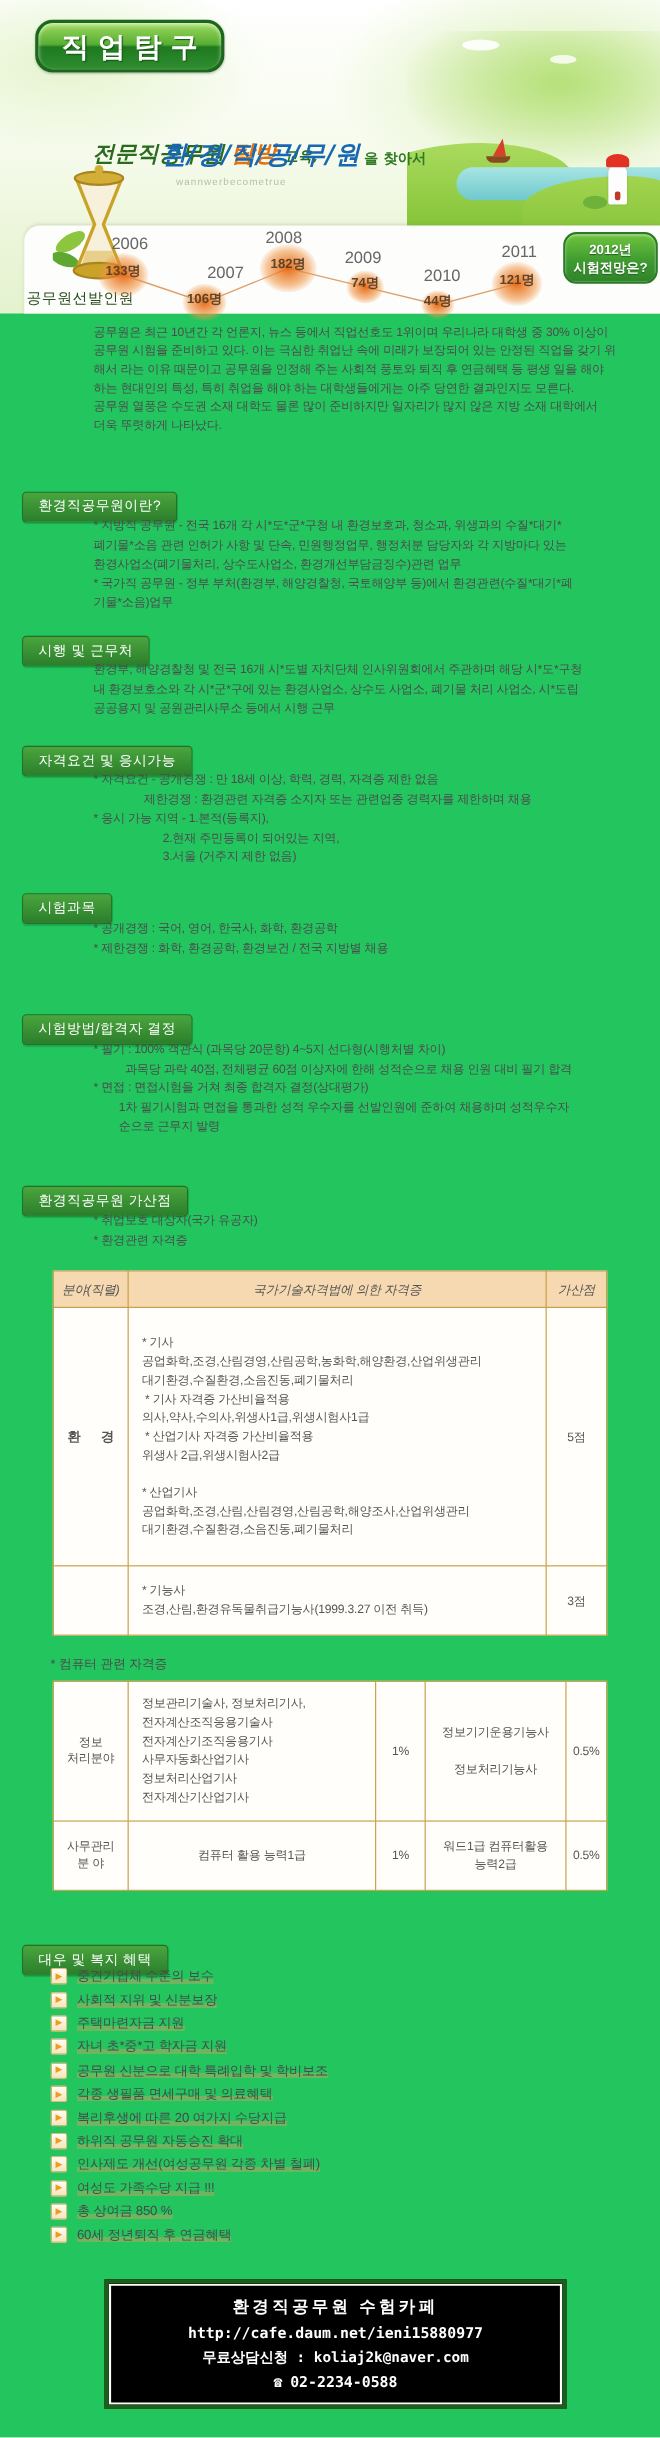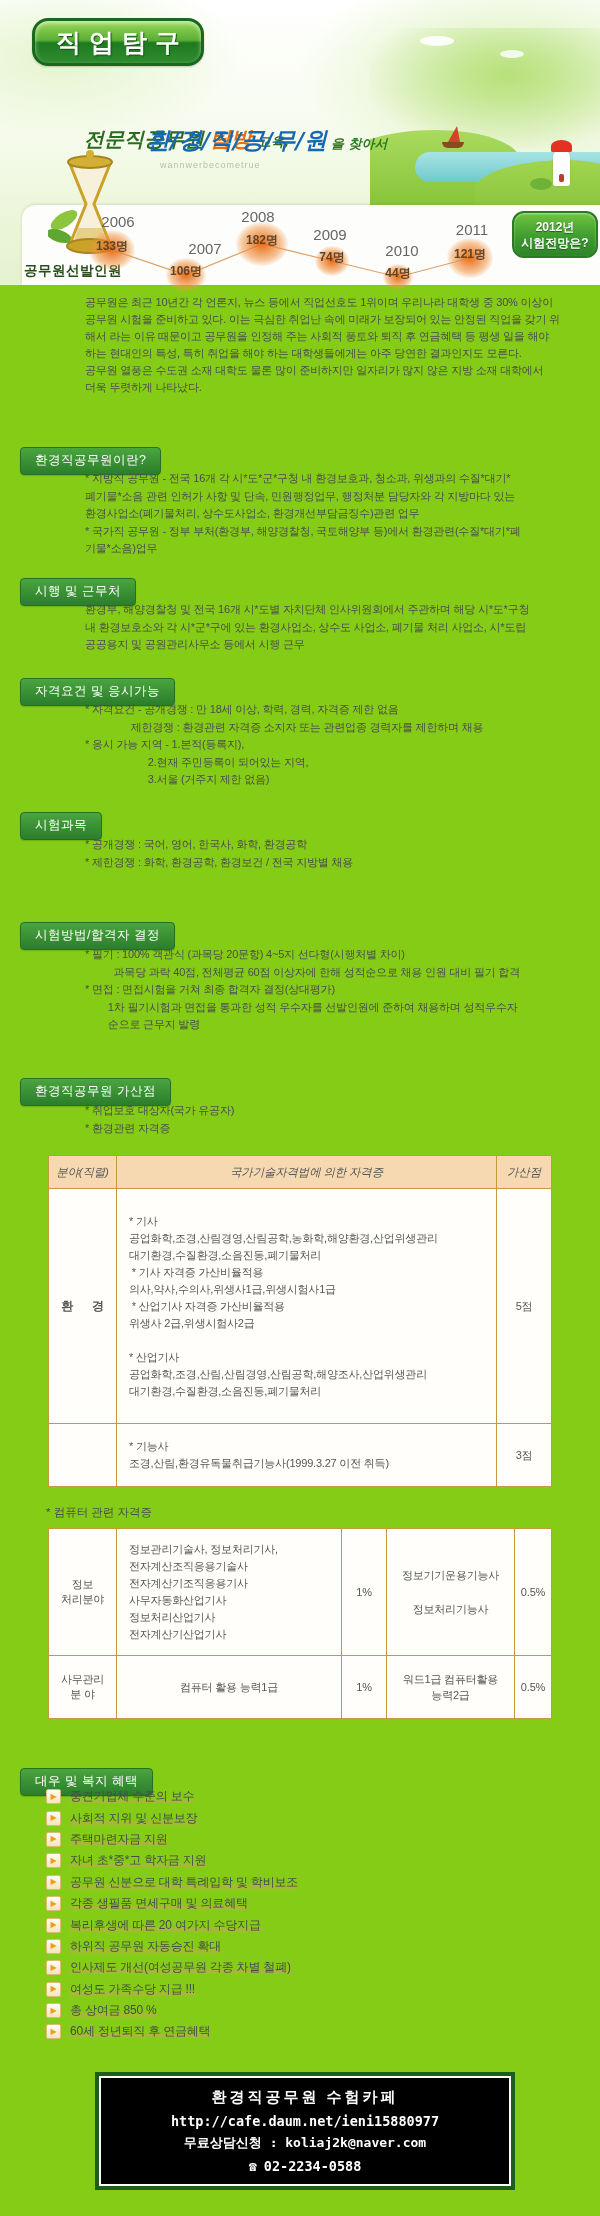--- a/index.html
+++ b/index.html
@@ -1,16 +1,16 @@
 <!DOCTYPE html>
 <html><head>
 <meta charset="utf-8">
 <style>
   html,body{margin:0;padding:0;background:#fff;}
-  .page{position:relative;width:600px;height:2216px;background:#84cc16;overflow:hidden;
+  .page{position:relative;width:600px;height:2216px;background:#22c55e;overflow:hidden;
         font-family:"Liberation Sans",sans-serif;}
 
   
   .header-band{position:absolute;left:0;top:0;width:600px;height:285px;
     background:
       radial-gradient(ellipse 300px 150px at 85% 25%, rgba(190,228,130,.55), rgba(190,228,130,0) 70%),
       radial-gradient(ellipse 260px 120px at 10% 20%, rgba(214,238,178,.6), rgba(214,238,178,0) 70%),
       linear-gradient(180deg,#ffffff 0%,#f7fbee 45%,#ecf6da 75%,#e4f2cf 100%);}
   .scene{position:absolute;left:370px;top:28px;width:230px;height:180px;overflow:hidden;}
   .scene-wash{position:absolute;left:0;top:0;width:230px;height:120px;
@@ -42,27 +42,27 @@
     text-shadow:1px 1px 1px #12520f;font-family:"Liberation Sans",sans-serif;}
 
   .title-line1{position:absolute;left:84px;top:101px;display:flex;align-items:baseline;gap:6px;
     font-family:"DejaVu Serif",serif;font-style:italic;font-weight:bold;}
   .t1-pre{font-size:20px;color:#2a6b1f;margin-top:25px;}
   .t1-hi{font-size:21px;color:#e0720f;}
   .t1-post{font-size:13px;color:#2a6b1f;}
   .title-line2{position:absolute;left:147px;top:125px;display:flex;align-items:baseline;gap:4px;
     font-family:"DejaVu Serif",serif;font-weight:bold;}
   .t2-main{font-size:23px;color:#1668b3;font-style:italic;}
-  .t2-suffix{font-size:13px;color:#2f7a22;font-style:italic;}
+  .t2-suffix{font-size:13px;color:#2f7a22;}
   .watermark{position:absolute;left:160px;top:160px;font-size:9px;color:#b5c2a5;letter-spacing:1px;}
 
   .panel{position:absolute;left:22px;top:205px;width:578px;height:80px;background:#fdfdfb;
     border-radius:14px 0 0 0;box-shadow:0 -1px 3px rgba(120,150,90,.25);}
 
-  .tl-label{position:absolute;left:24px;top:262px;font-size:13.5px;font-weight:bold;color:#274d1a;letter-spacing:0.5px;}
+  .tl-label{position:absolute;left:24px;top:262px;font-size:13.5px;font-weight:normal;color:#274d1a;letter-spacing:0.5px;}
   .tl-line{position:absolute;left:0;top:0;width:600px;height:285px;pointer-events:none;}
   .tl-blob{position:absolute;transform:translate(-50%,-50%);border-radius:50%;
     background:radial-gradient(ellipse at center, rgba(231,103,14,.95) 0%, rgba(240,150,70,.55) 52%, rgba(250,200,150,0) 74%);}
   .tl-year{position:absolute;transform:translateX(-50%);font-size:15px;color:#666;}
   .tl-count{position:absolute;transform:translateX(-50%);font-size:12px;color:#5f4329;font-weight:bold;}
 
   .btn-2012{position:absolute;left:512px;top:211px;width:86px;height:47px;border-radius:12px;
     background:linear-gradient(180deg,#6fc43e 0%,#3f9c30 55%,#2e8428 100%);
     border:2px solid #2a7a26;box-sizing:border-box;box-shadow:inset 0 1px 2px rgba(255,255,255,.5);
     display:flex;flex-direction:column;align-items:center;justify-content:center;cursor:pointer;}

